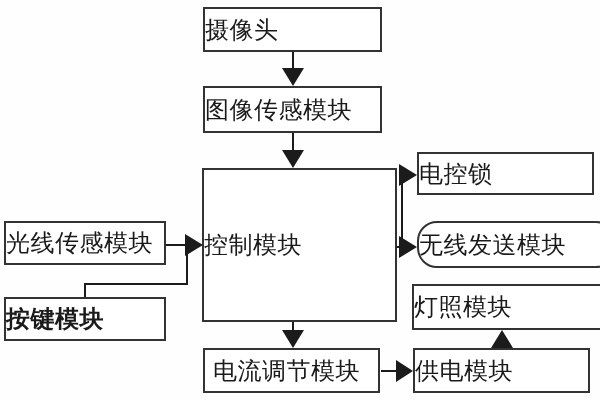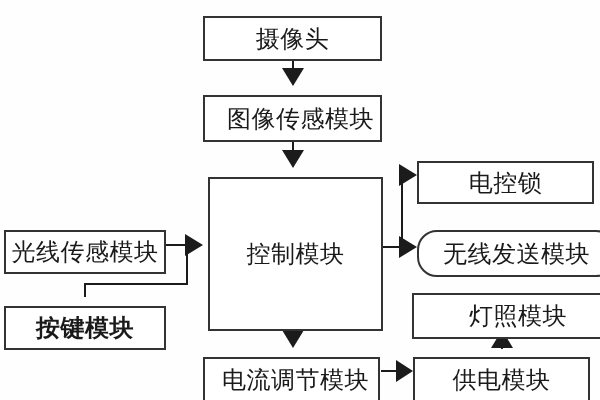--- a/index.html
+++ b/index.html
@@ -17,31 +17,30 @@
     width: 600px; height: 400px;
     pointer-events: none;
   }
   .node {
     position: absolute;
     box-sizing: border-box;
     border: 2px solid #333333;
     background: #ffffff;
     display: flex;
     align-items: center;
-    justify-content: center;
+    justify-content: flex-start;
     font-size: 24px;
     color: #1a1a1a;
     white-space: nowrap;
     letter-spacing: 0.5px;
-    margin-top: 9px;
   }
   
   .n-camera          { left: 203px; top: 7px;   width: 179px; height: 45px; }
-  .n-image-sensor    { left: 203px; top: 86px;  width: 179px; height: 47px; padding-left: 16px; }
-  .n-control         { left: 208px; top: 168px; width: 175px; height: 154px; }
+  .n-image-sensor    { left: 203px; top: 86px;  width: 179px; height: 47px; }
+  .n-control         { left: 202px; top: 168px; width: 195px; height: 154px; }
   .n-light-sensor    { left: 4px;   top: 221px; width: 162px; height: 44px; }
   .n-key             { left: 4px;   top: 297px; width: 162px; height: 44px; font-weight: bold; }
   .n-lock            { left: 417px; top: 152px; width: 177px; height: 43px; }
   .n-wireless        { left: 417px; top: 221px; width: 199px; height: 47px; border-radius: 20px; }
   .n-lighting        { left: 412px; top: 284px; width: 212px; height: 46px; }
   .n-current         { left: 203px; top: 348px; width: 177px; height: 45px; padding-left: 8px; }
   .n-power           { left: 413px; top: 348px; width: 177px; height: 45px; }
 </style>
 </head>
 <body>

